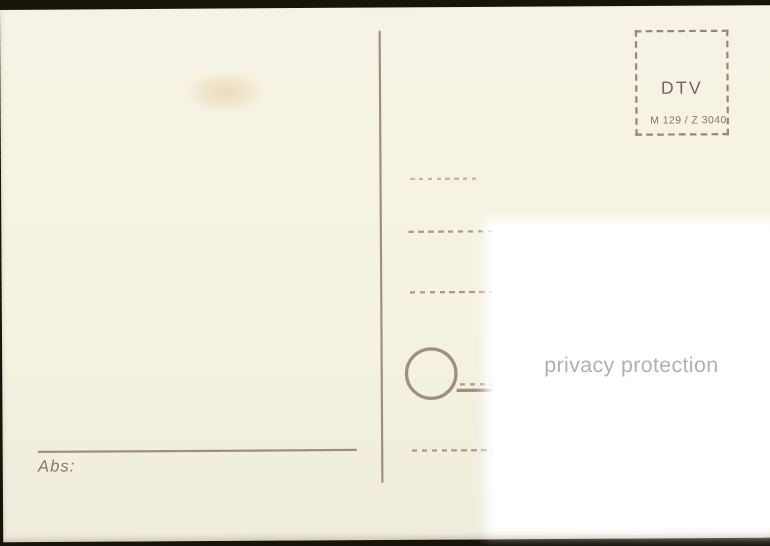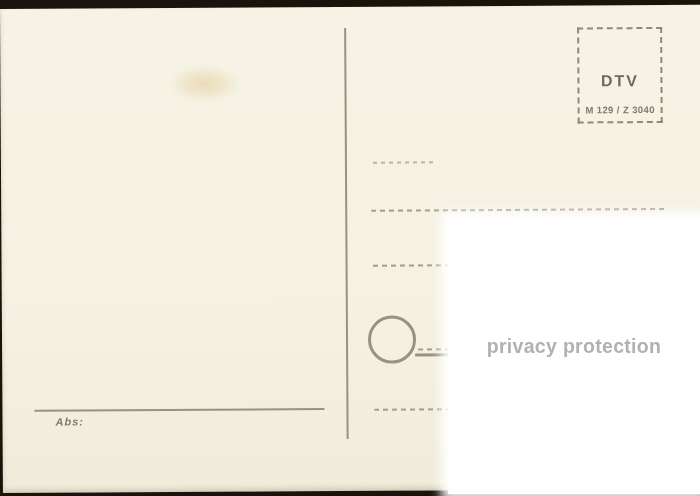--- a/index.html
+++ b/index.html
@@ -6,21 +6,20 @@
   body {
     width: 700px; height: 496px;
     overflow: hidden;
     font-family: "Liberation Sans", sans-serif;
     background: #18140c;
   }
   .stage {
     position: relative;
     width: 568px; height: 496px;
     background: #18140c;
-    font-weight: bold;
   }
   
   .postcard {
     position: absolute;
     left: 0; top: 9px;
     width: 710px; height: 484px;
     background: linear-gradient(180deg, #f6f3e6 0%, #f5f2e3 60%, #efecdb 100%);
     transform: rotate(-0.35deg);
     transform-origin: 0 0;
     box-shadow: inset 0 -3px 5px rgba(95, 85, 60, 0.22);
@@ -48,21 +47,21 @@
   .stamp-pub {
     position: absolute;
     left: 0; top: 43px; width: 100%;
     text-align: center;
     font-size: 16px; letter-spacing: 2px;
     color: #6f695e;
   }
   .stamp-num {
     position: absolute;
     left: 0; bottom: 6px; width: 100%;
-    text-align: center;
+    text-align: right;
     font-size: 9.5px; letter-spacing: 0.4px;
     color: #7f786c;
     white-space: nowrap;
   }
   .dash {
     position: absolute; height: 2px;
     background: repeating-linear-gradient(90deg,
       #a59c8c 0px, #a59c8c 5px, rgba(0,0,0,0) 5px, rgba(0,0,0,0) 9px);
   }
   .dash.faint {
@@ -82,29 +81,28 @@
     position: absolute;
     left: 366px; top: 309px; width: 48px; height: 48px;
     border: 3px solid #9a9083;
     border-radius: 50%;
     box-sizing: border-box;
   }
   .abs-label {
     position: absolute;
     left: 32px; top: 407px;
     font-style: italic;
-    font-size: 11px;
+    font-size: 15px;
     letter-spacing: 1px;
     color: #837b6d;
-    margin-left: 21px;
   }
   
   .privacy-overlay {
     position: absolute;
-    left: 448px; top: 219px; width: 252px; height: 275px;
+    left: 448px; top: 205px; width: 252px; height: 275px;
     background: #ffffff;
     box-shadow: 0 0 10px 7px rgba(255, 255, 255, 0.95);
   }
   .privacy-text {
     position: absolute;
     left: 0; top: 120px; width: 100%;
     text-align: center;
     font-size: 19.5px;
     line-height: 15px;
     letter-spacing: 0.3px;

